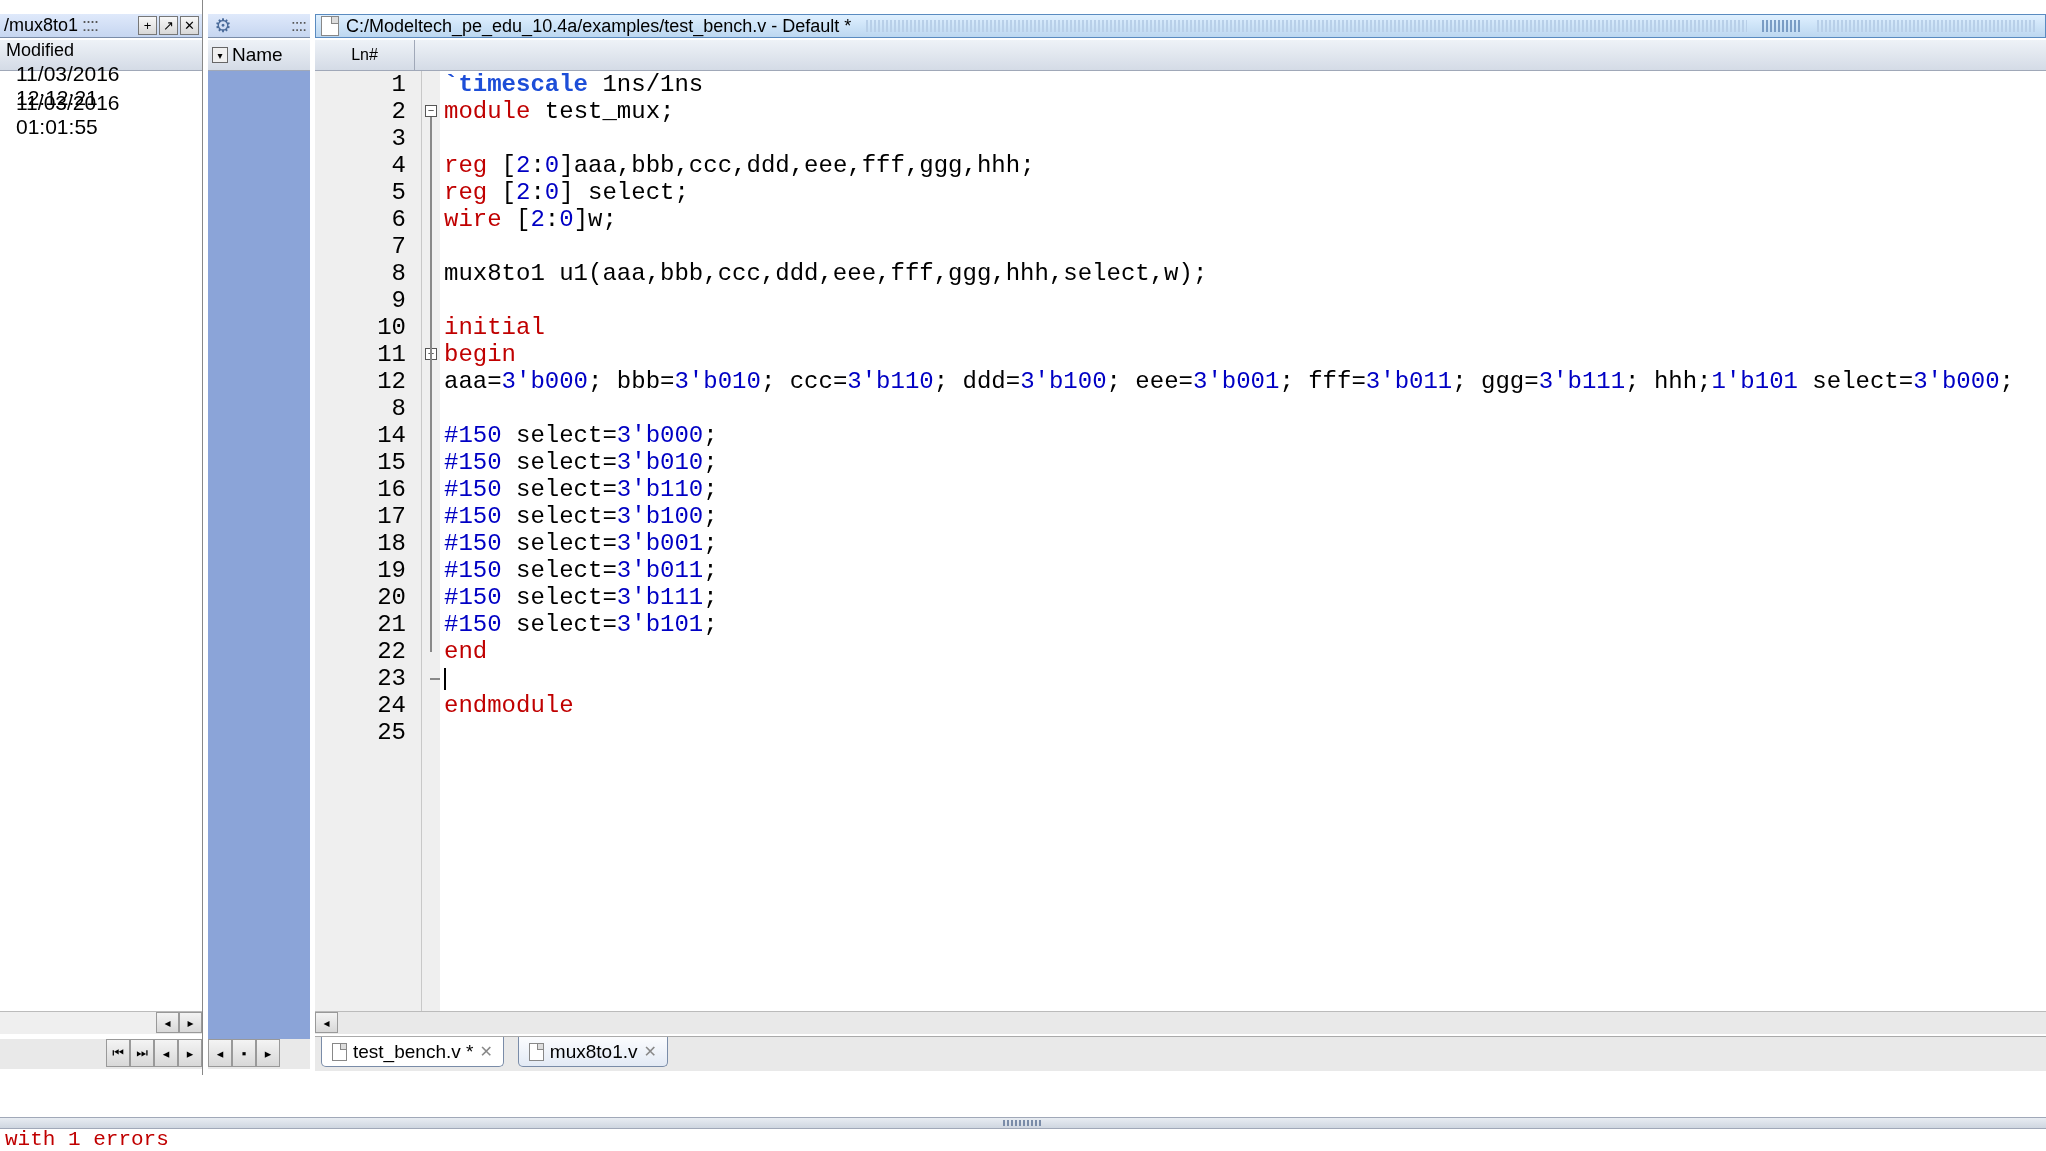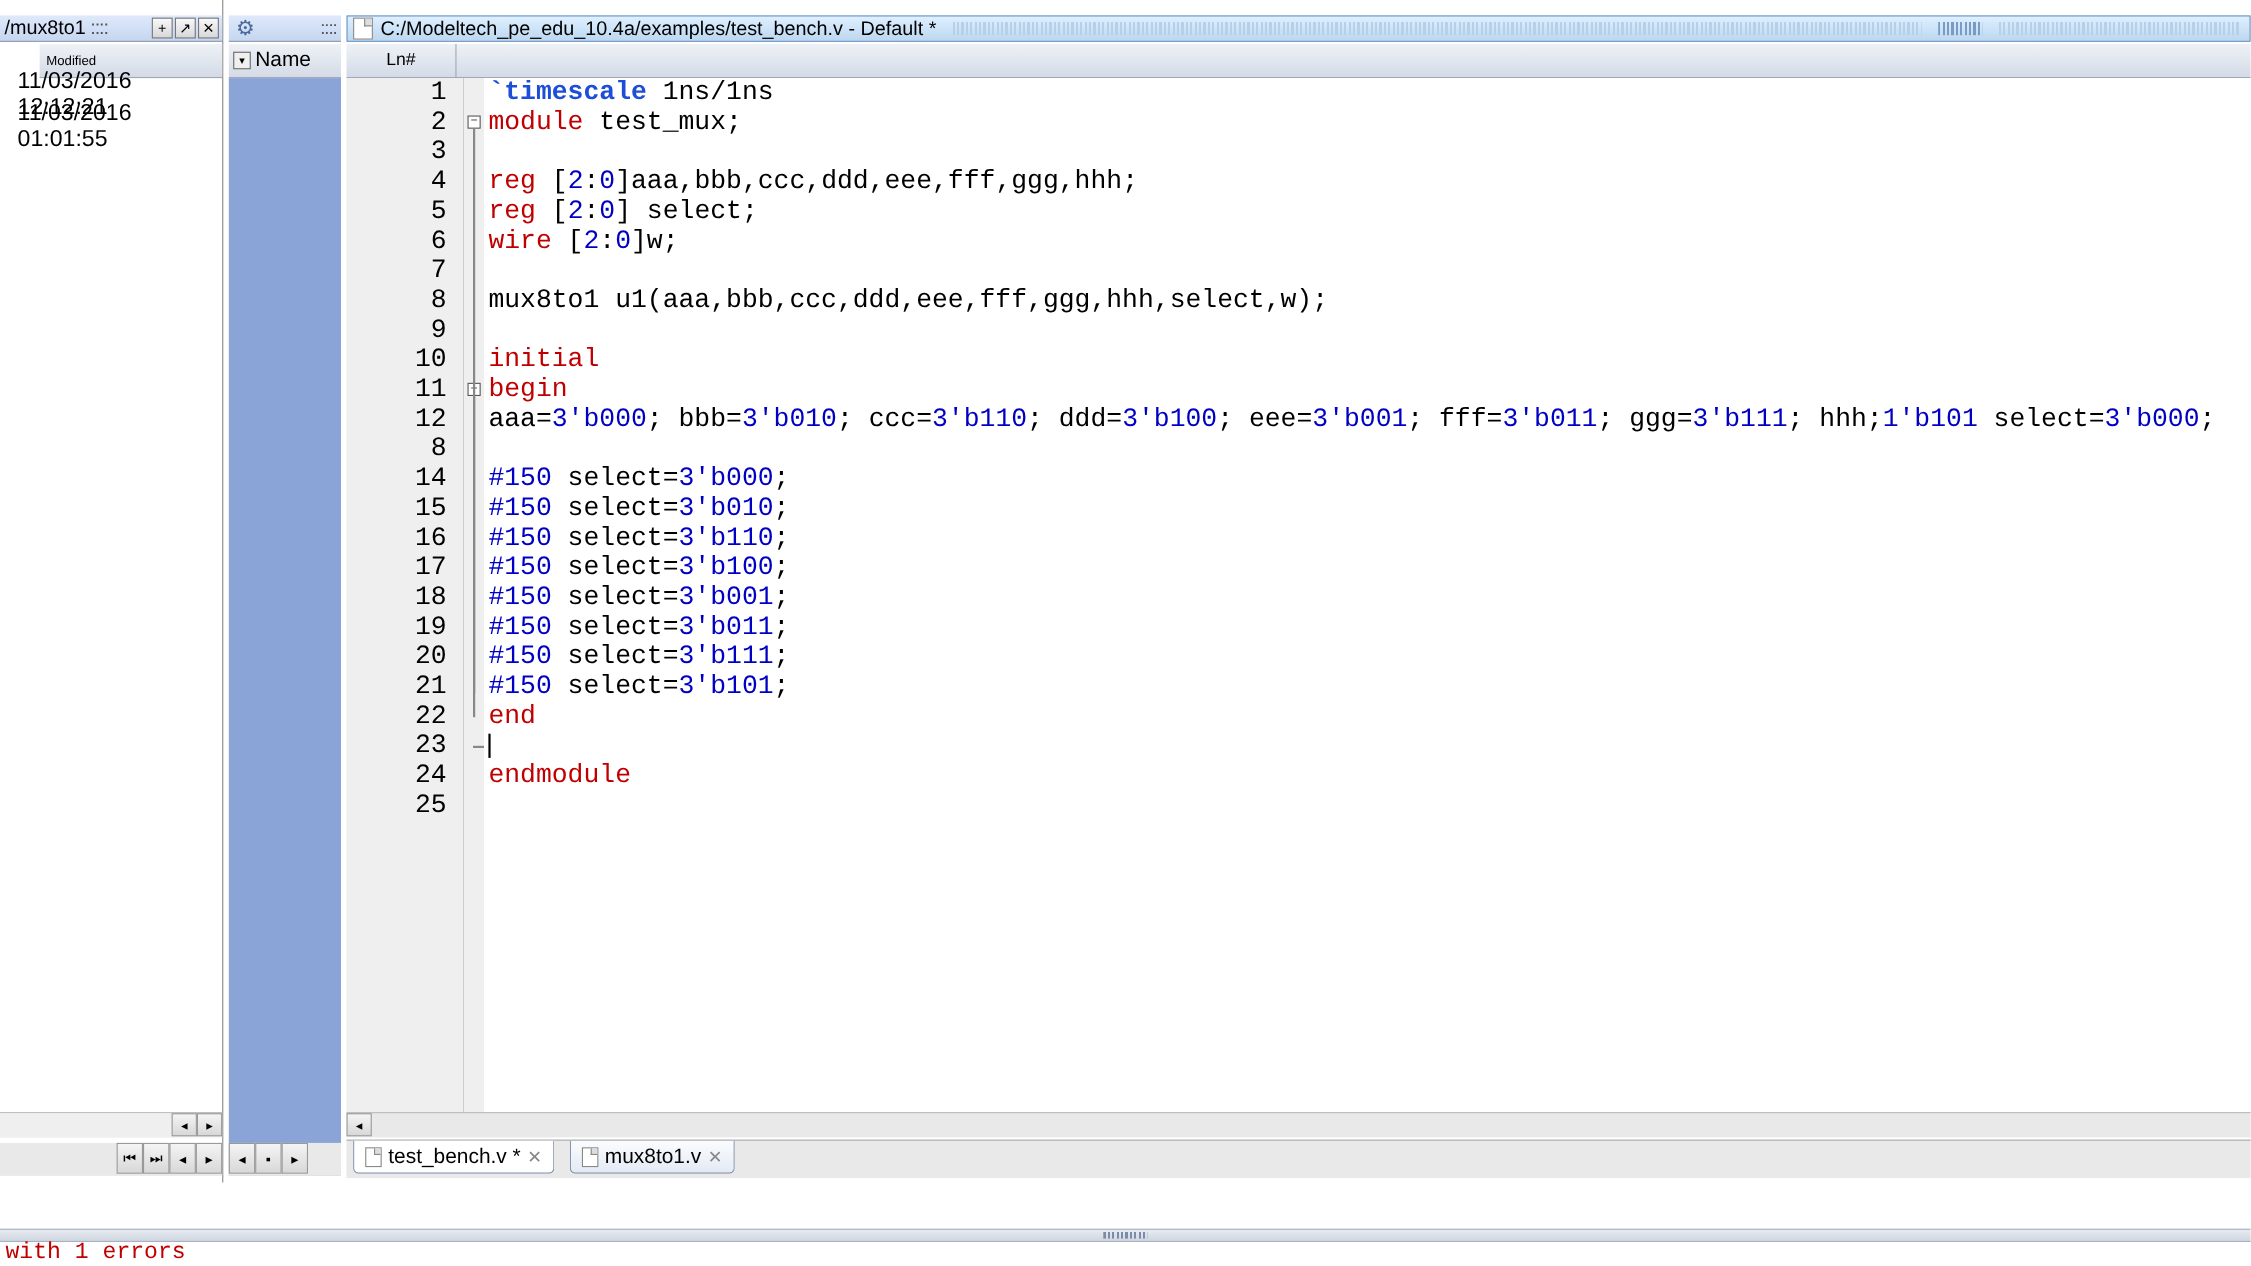--- a/index.html
+++ b/index.html
@@ -54,24 +54,23 @@
   display:flex;align-items:center;justify-content:center;
   font-size:13px;
   line-height:1;
 }
 .left-header {
   position:absolute;
   top:40px; left:0; right:0;
   height:31px;
   background: linear-gradient(to bottom,#eef2f7,#d4dbe6);
   border-bottom:1px solid #a0a8b8;
-  display:flex;align-items:center;
+  display:flex;
   padding-left:6px;
-  font-size:12px;
-  margin-left:36px;
+  font-size:18px;
 }
 .left-rows {
   position:absolute;
   top:71px; left:0; right:0;
 }
 .left-row {
   height:29px;
   display:flex;align-items:center;
   padding-left:16px;
   font-size:21px;

